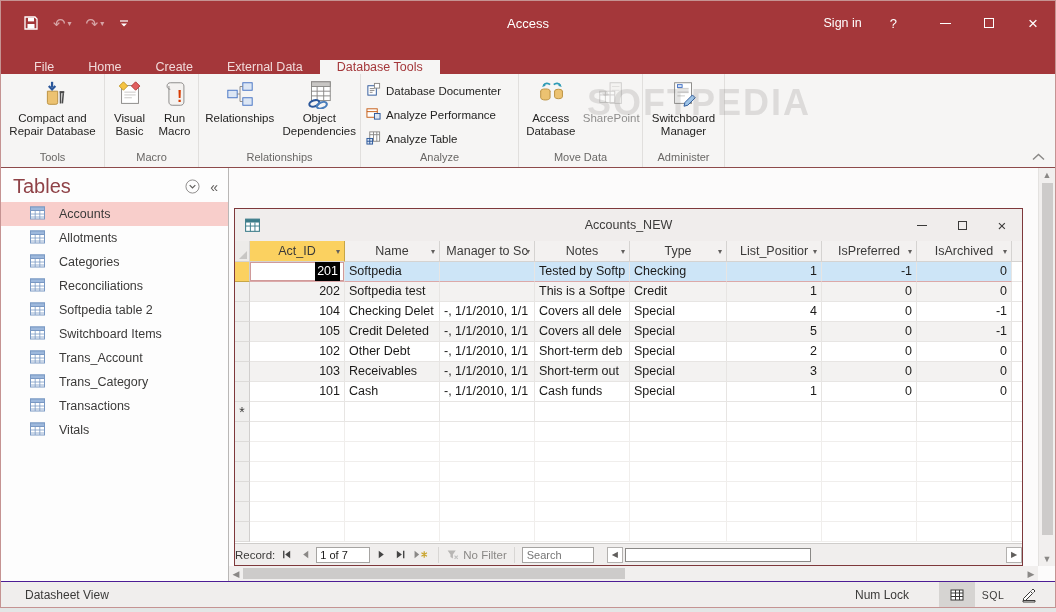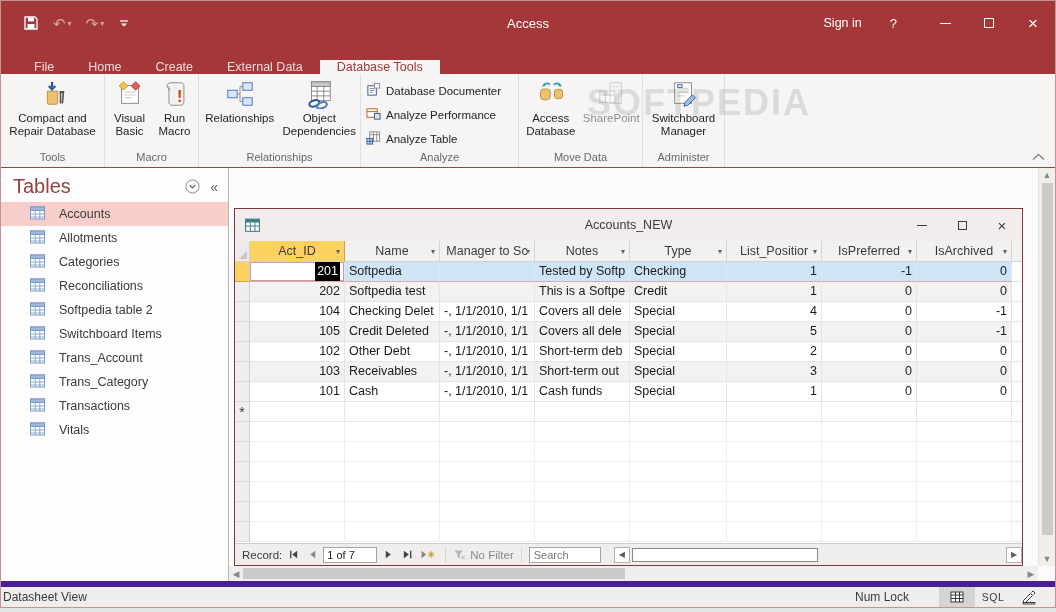--- a/index.html
+++ b/index.html
@@ -97,34 +97,34 @@
   .ds-c.num { text-align:right; }
   .ds-row.cur .ds-c { background:#cde5f7; border-bottom-color:#dba9a9; }
   .ds-row.alt .ds-c { background:#f3f2f1; }
   .ds-c.currentcell { background:#fff !important; box-shadow:inset 0 0 0 1px #d09a9a; }
   .inv { background:#000; color:#fff; padding:8px 2px; }
   .ds-row.newrow .ds-sel-cell { font-size:14px; color:#3b3a39; }
   .ds-row.emptyrow .ds-c { border-right-color:#f0eeec; border-bottom-color:#f0eeec; }
   .ds-fill { border-bottom:1px solid #e7e5e3; }
 
   
-  .recnav { height:22px; flex:none; background:#f0eeed; border-top:1px solid #cfcdcb; display:flex; align-items:center; padding-left:7px; font-size:11.5px; color:#3b3a39; gap:3px; }
+  .recnav { height:22px; flex:none; background:#f0eeed; border-top:1px solid #cfcdcb; display:flex; align-items:center; font-size:11.5px; color:#3b3a39; gap:3px; }
   .recnav svg { display:block; }
   .navbtn { width:16px; height:16px; display:flex; align-items:center; justify-content:center; }
   .posbox { width:54px; height:16px; background:#fff; border:1px solid #a6a4a2; font-size:11px; font-family:inherit; padding:0 3px; color:#1b1a19; }
   .vline { width:1px; height:16px; background:#d8d6d4; margin:0 4px; }
   .nofilter { display:flex; align-items:center; gap:4px; color:#8a8886; }
   .searchbox { width:72px; height:16px; border:1px solid #a6a4a2; font-size:11px; font-family:inherit; padding:0 4px; color:#1b1a19; }
   .inscroll { flex:1; display:flex; align-items:center; margin-left:10px; height:16px; }
   .inscroll .sbox { width:16px; height:16px; background:#fff; border:1px solid #b3b1af; display:flex; align-items:center; justify-content:center; color:#605e5c; font-size:8px; flex:none; }
   .inthumb { width:186px; height:14px; background:#fff; border:1px solid #8a8886; margin-left:2px; }
   .inscroll .sbox.right { margin-left:auto; }
 
   
-  .statusbar { height:26px; flex:none; background:#f0eeed; border-top:6px solid #4c1d95; display:flex; align-items:center; padding:0 0 0 2px; font-size:12px; color:#3b3a39; }
+  .statusbar { height:26px; flex:none; background:#f0eeed; border-top:1px solid #4c1d95; display:flex; align-items:center; padding:0 0 0 24px; font-size:12px; color:#3b3a39; }
   .numlock { margin-left:auto; margin-right:30px; }
   .viewbtns { display:flex; height:100%; margin-right:8px; }
   .vbtn { width:36px; display:flex; align-items:center; justify-content:center; color:#3b3a39; }
   .vbtn.active { background:#d6d4d2; }
   .vbtn svg { width:16px; height:16px; }
   .sqltxt { font-size:10.5px; letter-spacing:.5px; }
 </style>
 </head>
 <body>
 

